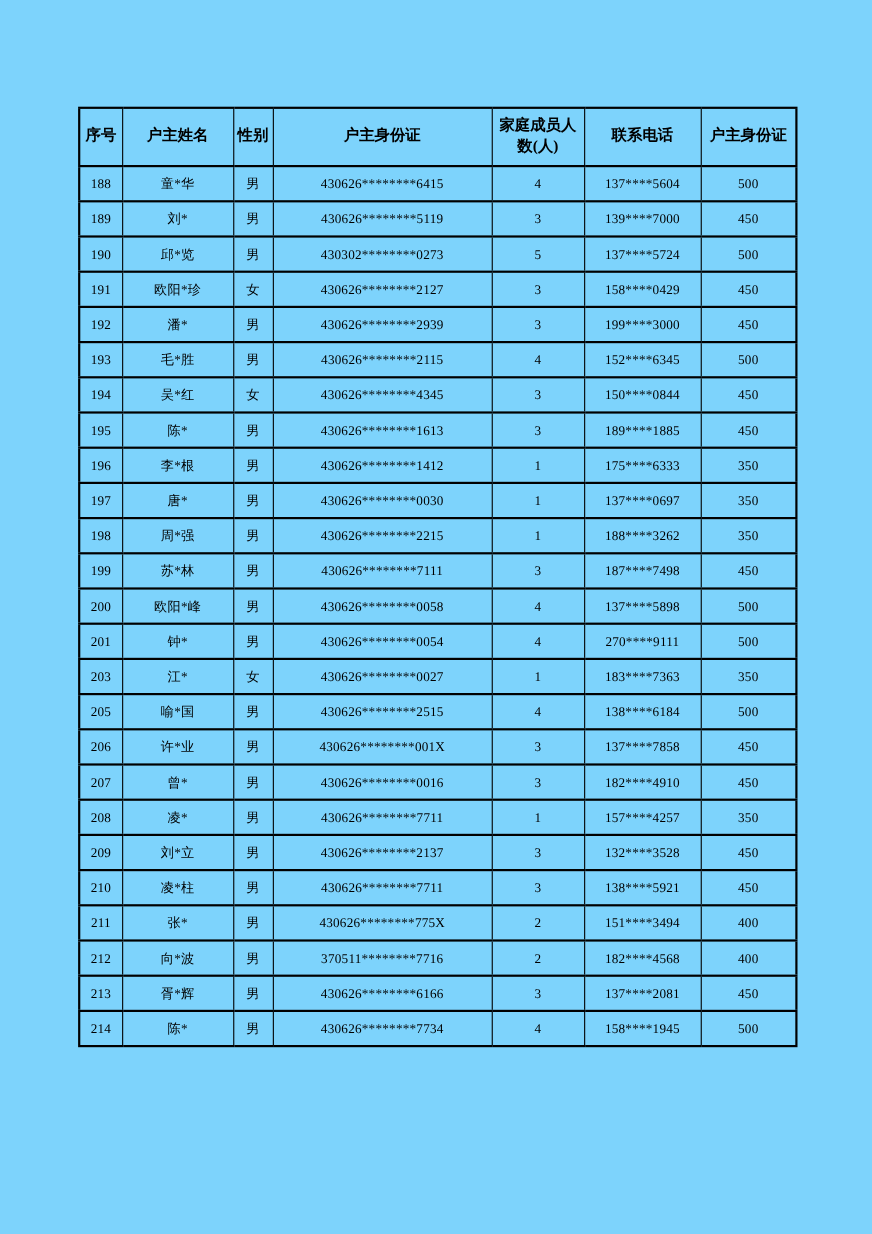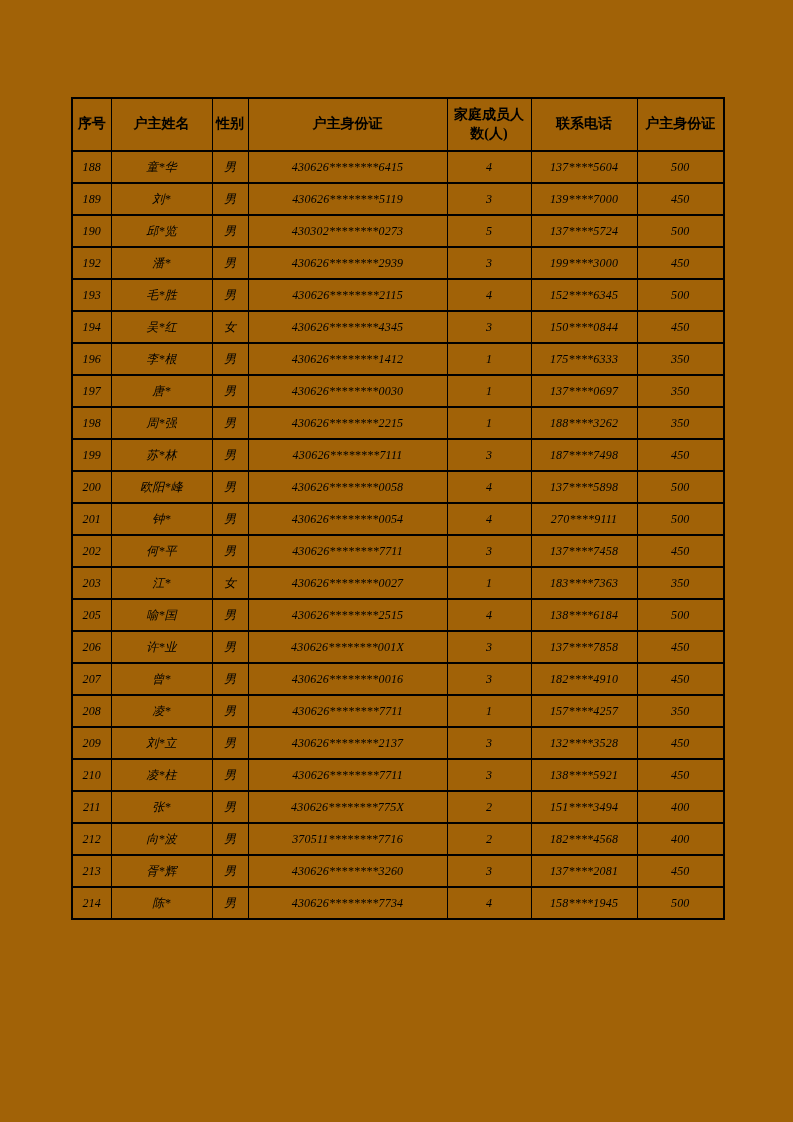--- a/index.html
+++ b/index.html
@@ -4,21 +4,21 @@
 <style>
   html, body {
     margin: 0;
     padding: 0;
     background: #ffffff;
   }
   .page {
     position: relative;
     width: 793px;
     height: 1122px;
-    background: #a16207;
+    background: #7dd3fc;
     font-family: "Liberation Serif", "DejaVu Serif", serif;
     color: #000000;
     overflow: hidden;
   }
   table.subsidy {
     position: absolute;
     left: 71px;
     top: 97px;
     width: 652px;
     border-collapse: collapse;
@@ -40,21 +40,20 @@
   table.subsidy thead tr {
     height: 53px;
   }
   table.subsidy th {
     font-size: 14px;
     font-weight: bold;
     line-height: 1.3;
   }
   table.subsidy tbody tr {
     height: 32px;
-    font-style: italic;
   }
   table.subsidy td {
     font-size: 12px;
     font-weight: normal;
     letter-spacing: 0.2px;
     white-space: nowrap;
   }
 </style>
 </head>
 <body>
@@ -103,20 +102,29 @@
         <tr>
           <td>190</td>
           <td>邱*览</td>
           <td>男</td>
           <td>430302********0273</td>
           <td>5</td>
           <td>137****5724</td>
           <td>500</td>
         </tr>
         <tr>
+          <td>191</td>
+          <td>欧阳*珍</td>
+          <td>女</td>
+          <td>430626********2127</td>
+          <td>3</td>
+          <td>158****0429</td>
+          <td>450</td>
+        </tr>
+        <tr>
           <td>192</td>
           <td>潘*</td>
           <td>男</td>
           <td>430626********2939</td>
           <td>3</td>
           <td>199****3000</td>
           <td>450</td>
         </tr>
         <tr>
           <td>193</td>
@@ -130,20 +138,29 @@
         <tr>
           <td>194</td>
           <td>吴*红</td>
           <td>女</td>
           <td>430626********4345</td>
           <td>3</td>
           <td>150****0844</td>
           <td>450</td>
         </tr>
         <tr>
+          <td>195</td>
+          <td>陈*</td>
+          <td>男</td>
+          <td>430626********1613</td>
+          <td>3</td>
+          <td>189****1885</td>
+          <td>450</td>
+        </tr>
+        <tr>
           <td>196</td>
           <td>李*根</td>
           <td>男</td>
           <td>430626********1412</td>
           <td>1</td>
           <td>175****6333</td>
           <td>350</td>
         </tr>
         <tr>
           <td>197</td>
@@ -182,29 +199,20 @@
           <td>500</td>
         </tr>
         <tr>
           <td>201</td>
           <td>钟*</td>
           <td>男</td>
           <td>430626********0054</td>
           <td>4</td>
           <td>270****9111</td>
           <td>500</td>
-        </tr>
-        <tr>
-          <td>202</td>
-          <td>何*平</td>
-          <td>男</td>
-          <td>430626********7711</td>
-          <td>3</td>
-          <td>137****7458</td>
-          <td>450</td>
         </tr>
         <tr>
           <td>203</td>
           <td>江*</td>
           <td>女</td>
           <td>430626********0027</td>
           <td>1</td>
           <td>183****7363</td>
           <td>350</td>
         </tr>
@@ -277,21 +285,21 @@
           <td>男</td>
           <td>370511********7716</td>
           <td>2</td>
           <td>182****4568</td>
           <td>400</td>
         </tr>
         <tr>
           <td>213</td>
           <td>胥*辉</td>
           <td>男</td>
-          <td>430626********3260</td>
+          <td>430626********6166</td>
           <td>3</td>
           <td>137****2081</td>
           <td>450</td>
         </tr>
         <tr>
           <td>214</td>
           <td>陈*</td>
           <td>男</td>
           <td>430626********7734</td>
           <td>4</td>

